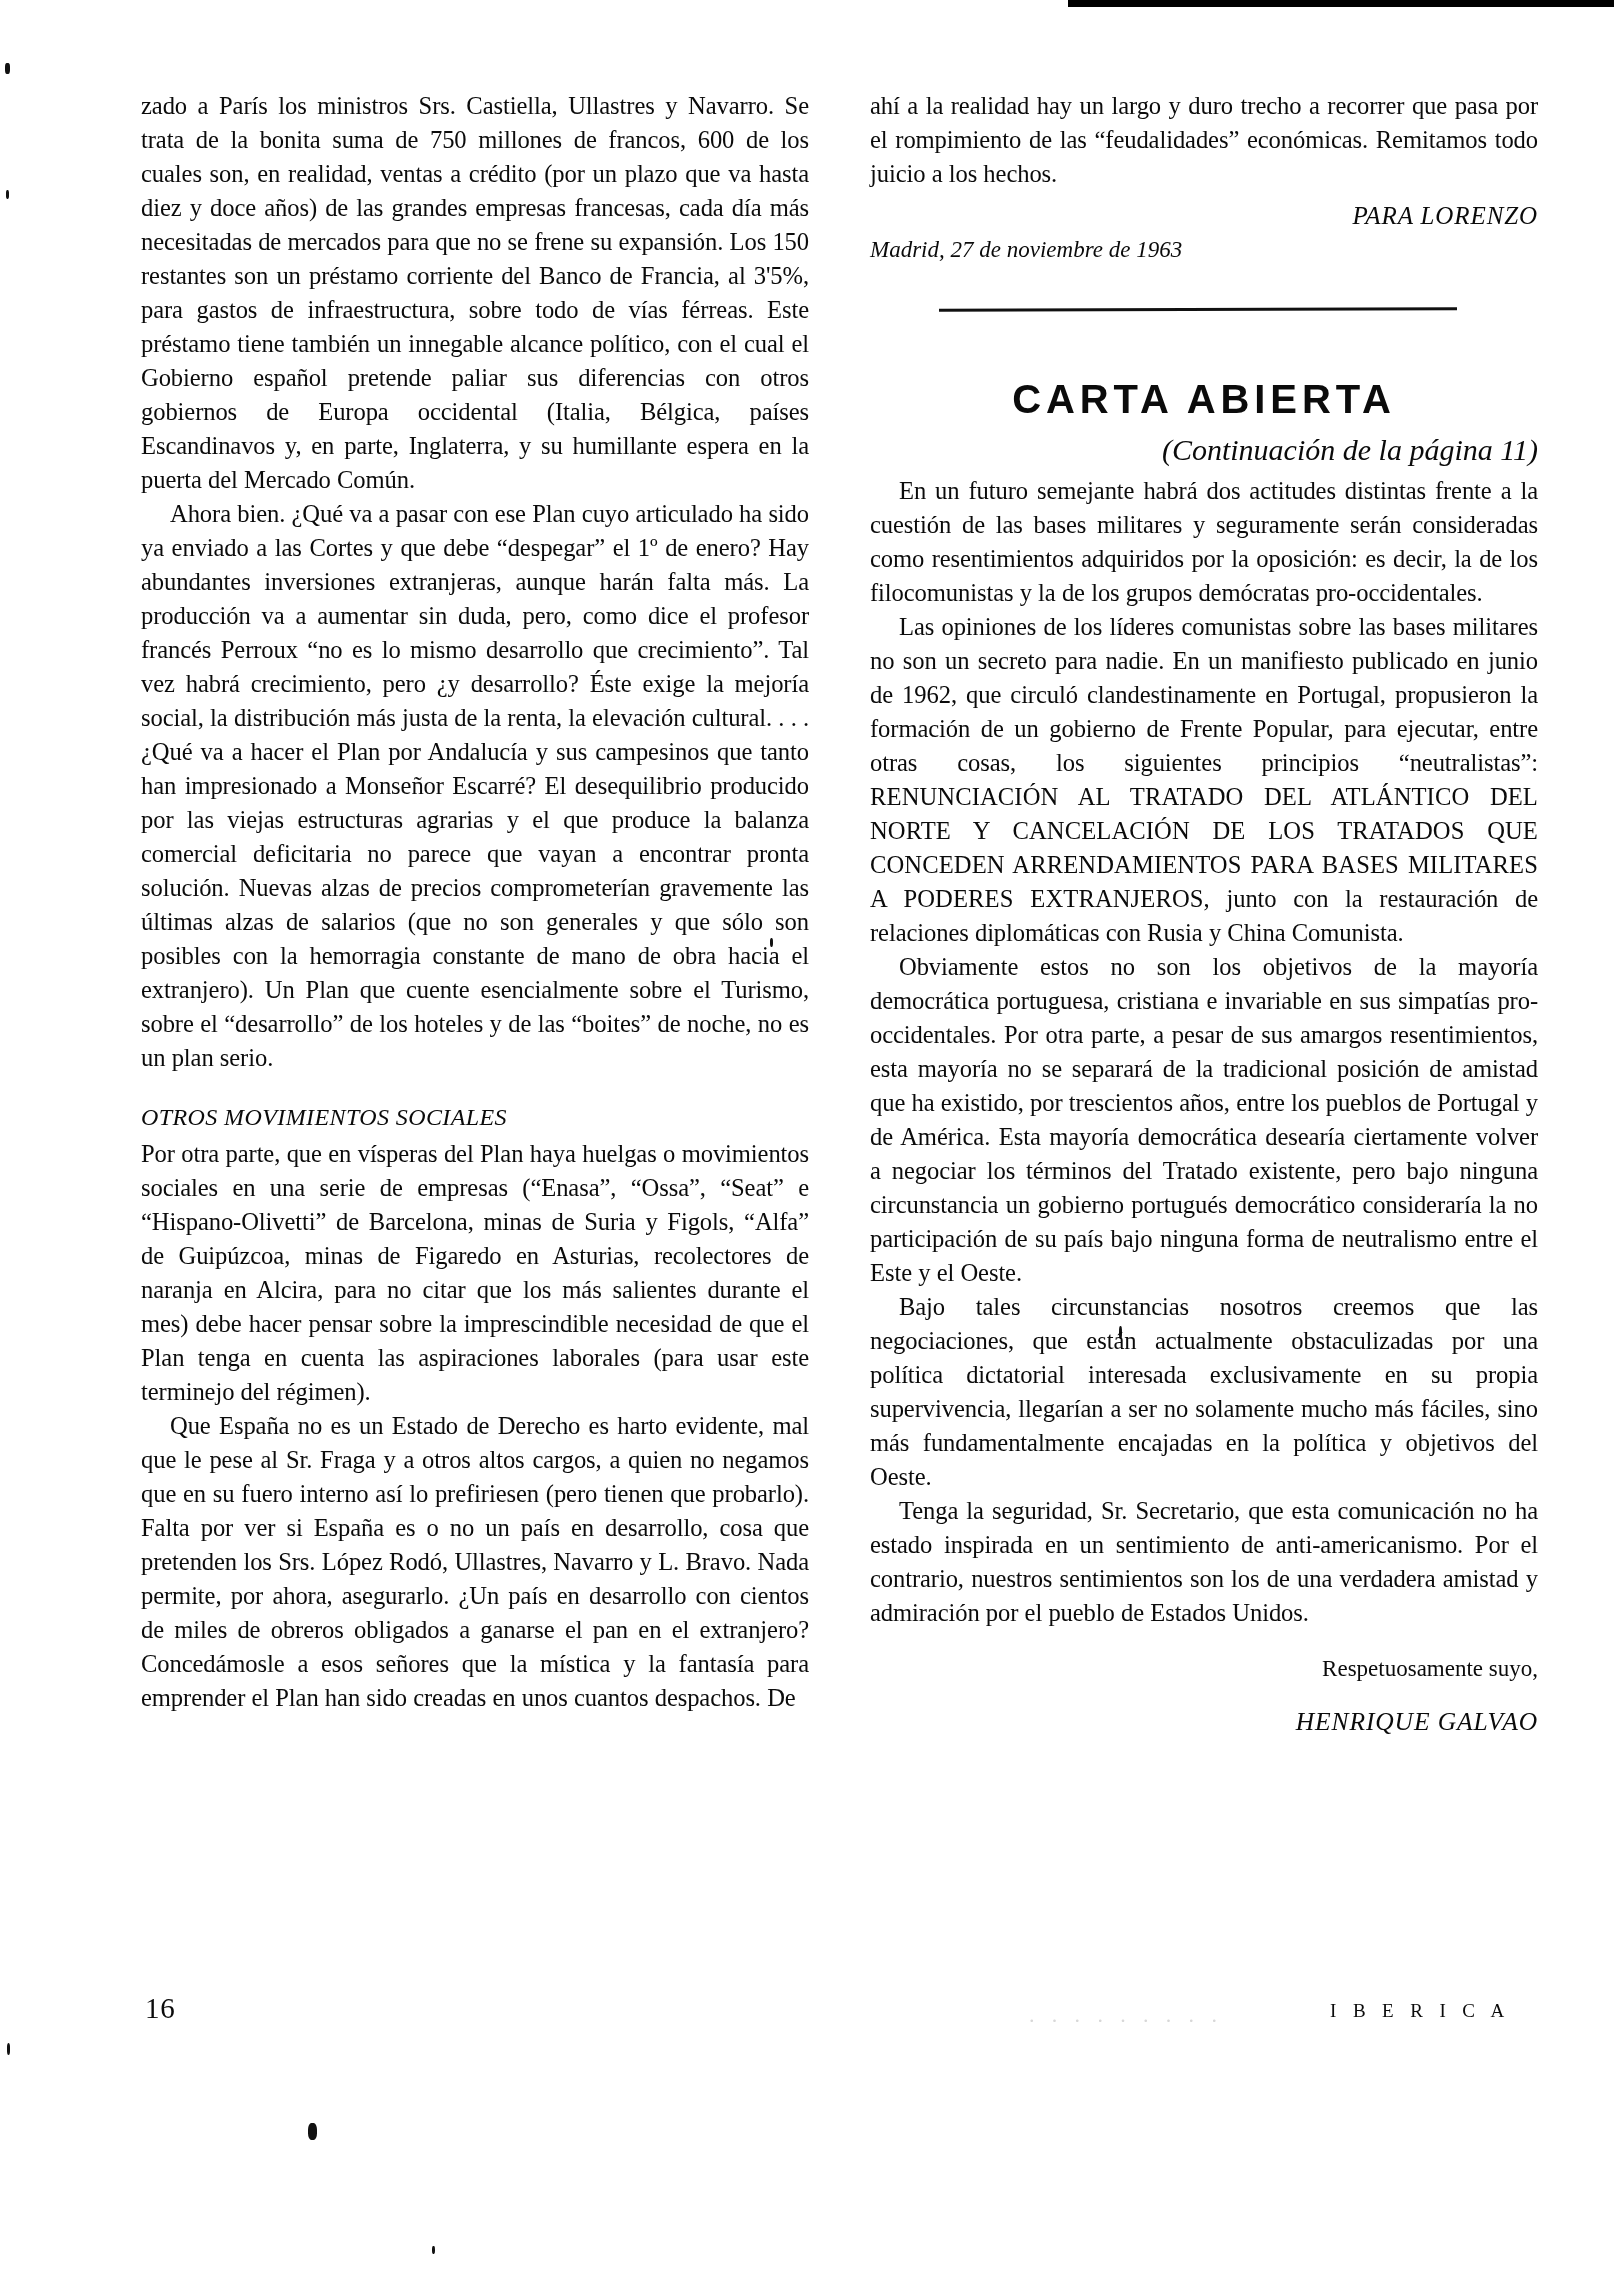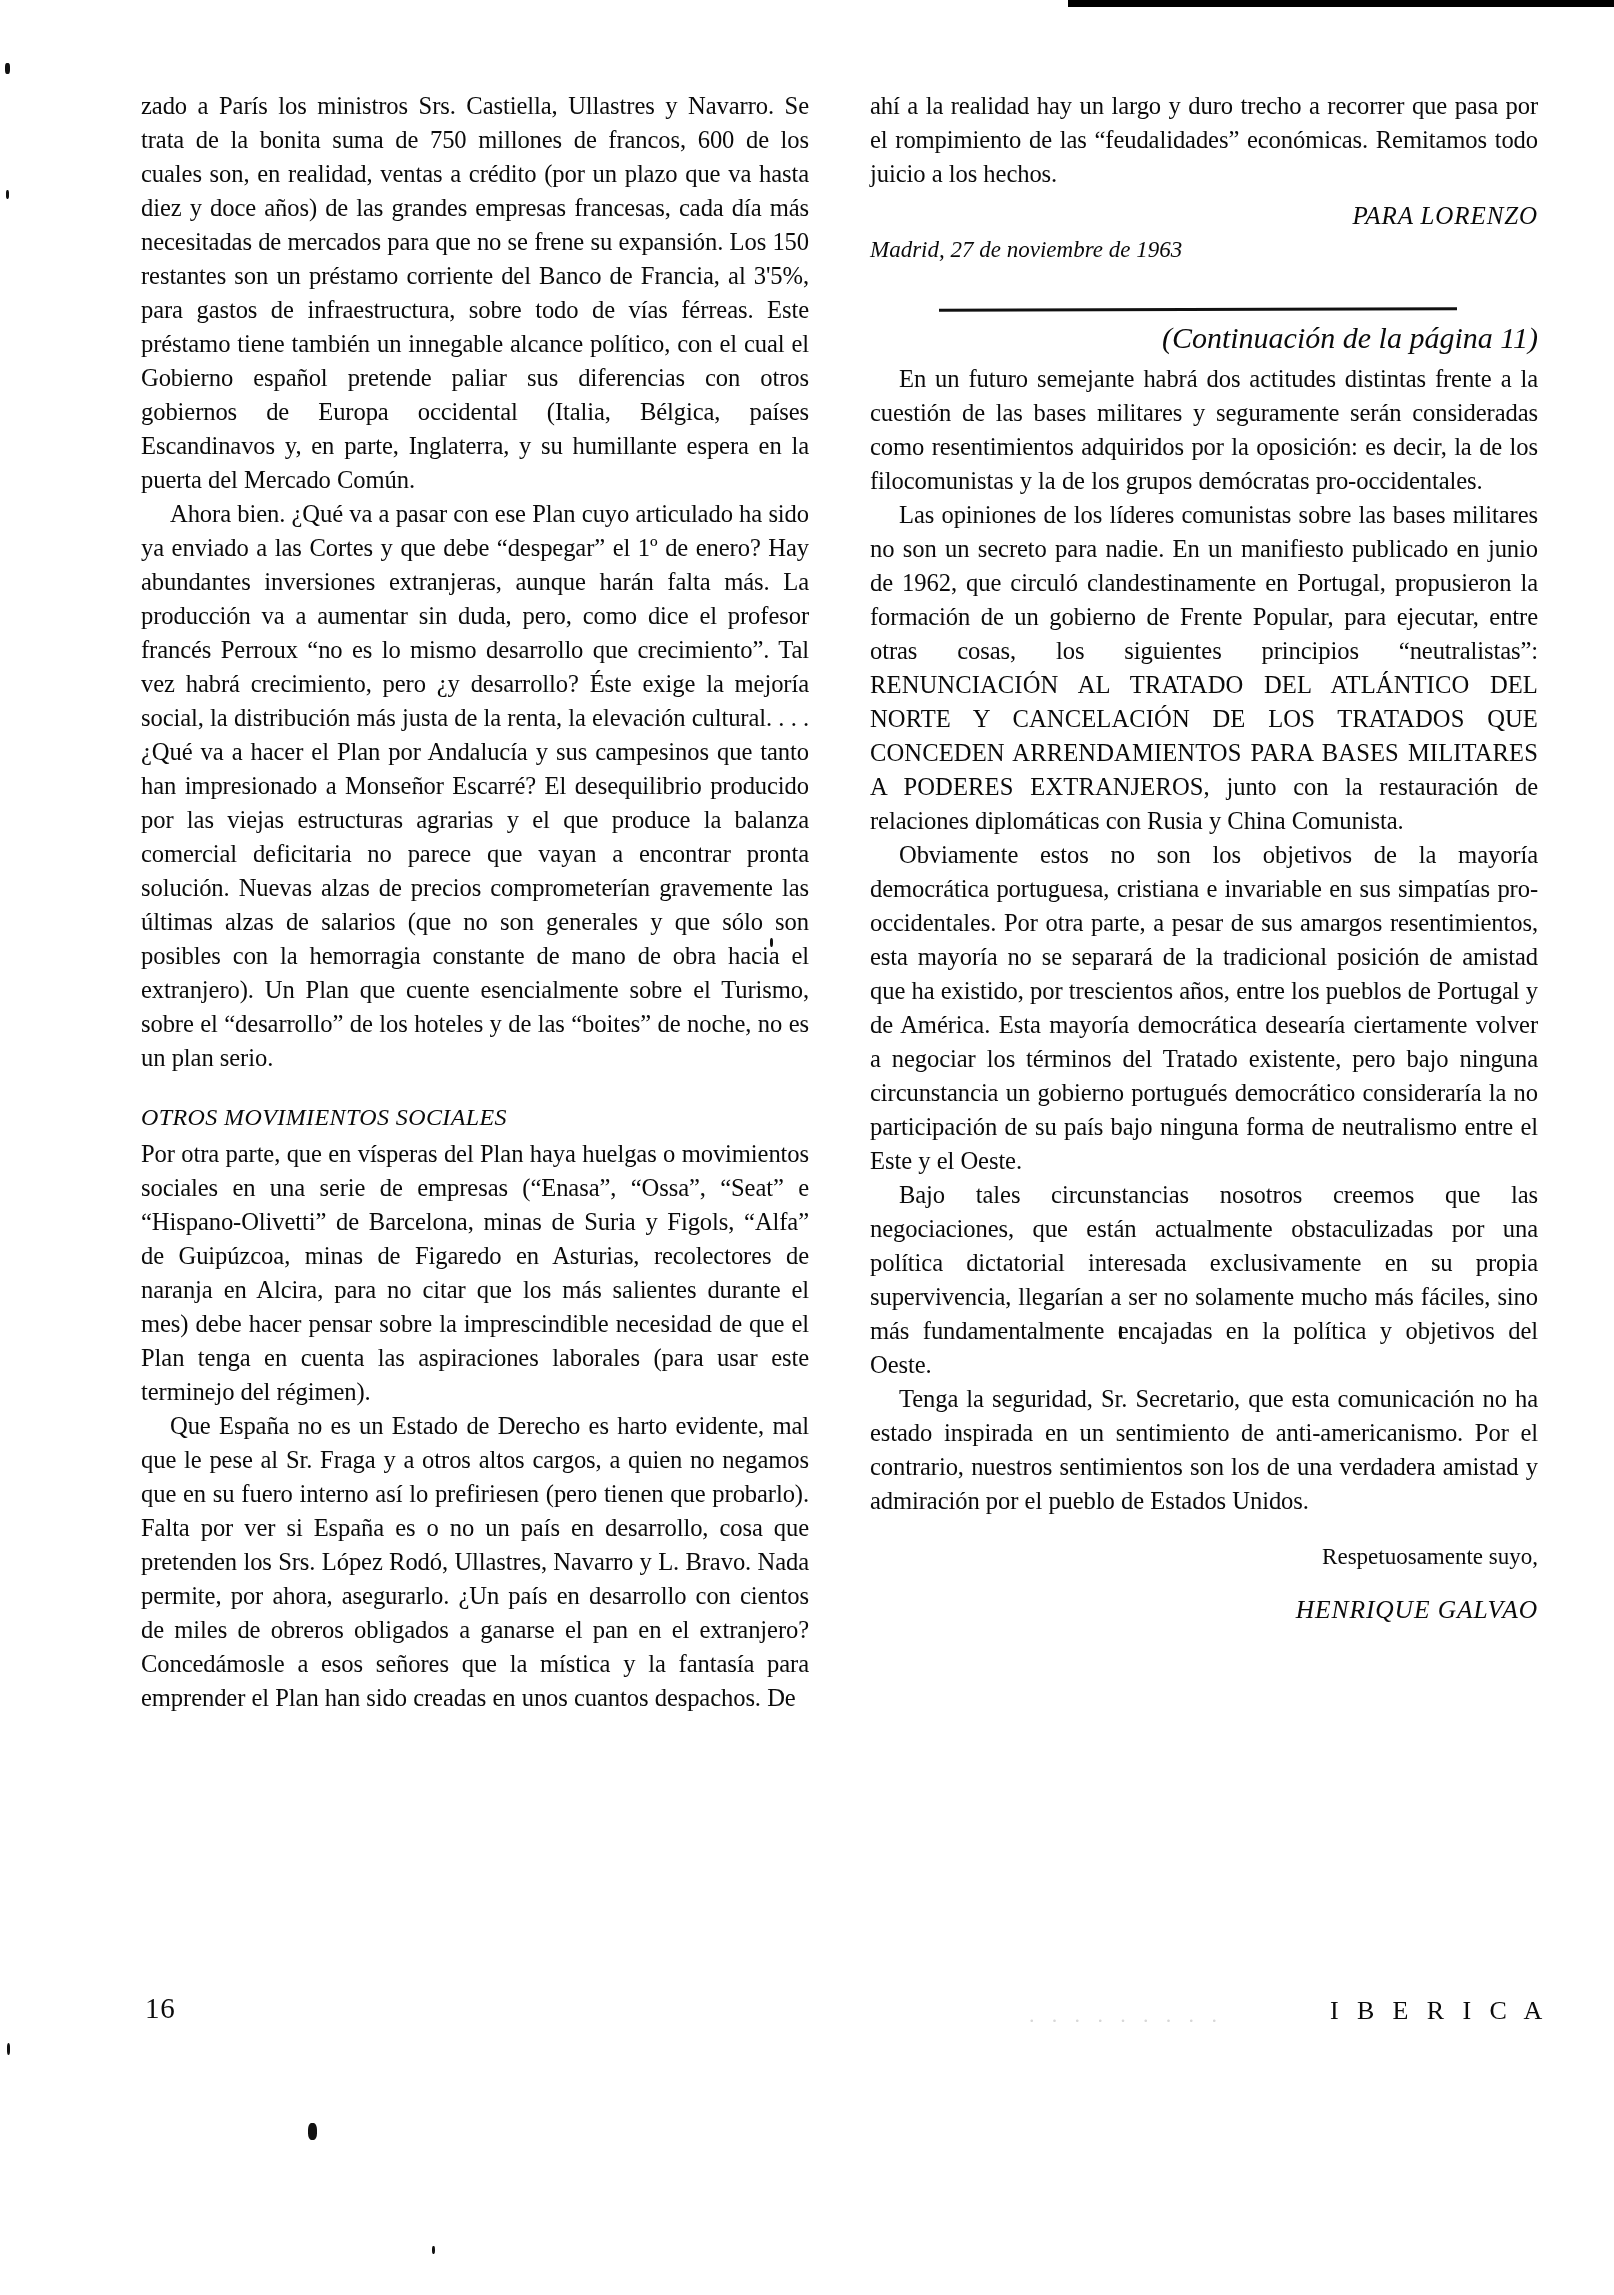--- a/index.html
+++ b/index.html
@@ -134,21 +134,21 @@
     left: 145px;
     top: 1993px;
     font-size: 29px;
     line-height: 31px;
     letter-spacing: 0.7px;
   }
   .masthead {
     position: absolute;
     left: 1330px;
     top: 1995px;
-    font-size: 26px;
+    font-size: 19px;
     line-height: 31px;
     letter-spacing: 5.9px;
   }
   .masthead-ghost {
     position: absolute;
     left: 1029px;
     top: 1999px;
     font-size: 22px;
     line-height: 31px;
     letter-spacing: 5.9px;
@@ -187,20 +187,21 @@
     <div class="col col-right">
 
       <p class="body">ahí a la realidad hay un largo y duro trecho a recorrer que pasa por el rompimiento de las “feudalidades” económicas. Remitamos todo juicio a los hechos.</p>
 
       <p class="byline">PARA LORENZO</p>
 
       <p class="dateline">Madrid, 27 de noviembre de 1963</p>
 
       <div class="rule"></div>
 
+      <h1 class="article-title">CARTA ABIERTA</h1>
 
       <p class="subtitle">(Continuación de la página 11)</p>
 
       <p class="body indent">En un futuro semejante habrá dos actitudes distintas frente a la cuestión de las bases militares y seguramente serán consideradas como resentimientos adquiridos por la oposición: es decir, la de los filocomunistas y la de los grupos demócratas pro-occidentales.</p>
 
       <p class="body indent"><span>Las opiniones de los líderes comunistas sobre las bases militares no son un secreto para nadie. En un manifiesto publicado en junio de 1962, que circuló clandestinamente en Portugal, propusieron la formación de un gobierno de Frente Popular, para ejecutar, entre otras cosas, los siguientes principios “neutralistas”: </span><span class="allcaps-run">RENUNCIACIÓN AL TRATADO DEL ATLÁNTICO DEL NORTE Y CANCELACIÓN DE LOS TRATADOS QUE CONCEDEN ARRENDAMIENTOS PARA BASES MILITARES A PODERES EXTRANJEROS,</span><span> junto con la restauración de relaciones diplomáticas con Rusia y China Comunista.</span></p>
 
       <p class="body indent">Obviamente estos no son los objetivos de la mayoría democrática portuguesa, cristiana e invariable en sus simpatías pro-occidentales. Por otra parte, a pesar de sus amargos resentimientos, esta mayoría no se separará de la tradicional posición de amistad que ha existido, por trescientos años, entre los pueblos de Portugal y de América. Esta mayoría democrática desearía ciertamente volver a negociar los términos del Tratado existente, pero bajo ninguna circunstancia un gobierno portugués democrático consideraría la no participación de su país bajo ninguna forma de neutralismo entre el Este y el Oeste.</p>
 
       <p class="body indent">Bajo tales circunstancias nosotros creemos que las negociaciones, que están actualmente obstaculizadas por una política dictatorial interesada exclusivamente en su propia supervivencia, llegarían a ser no solamente mucho más fáciles, sino más fundamentalmente encajadas en la política y objetivos del Oeste.</p>

